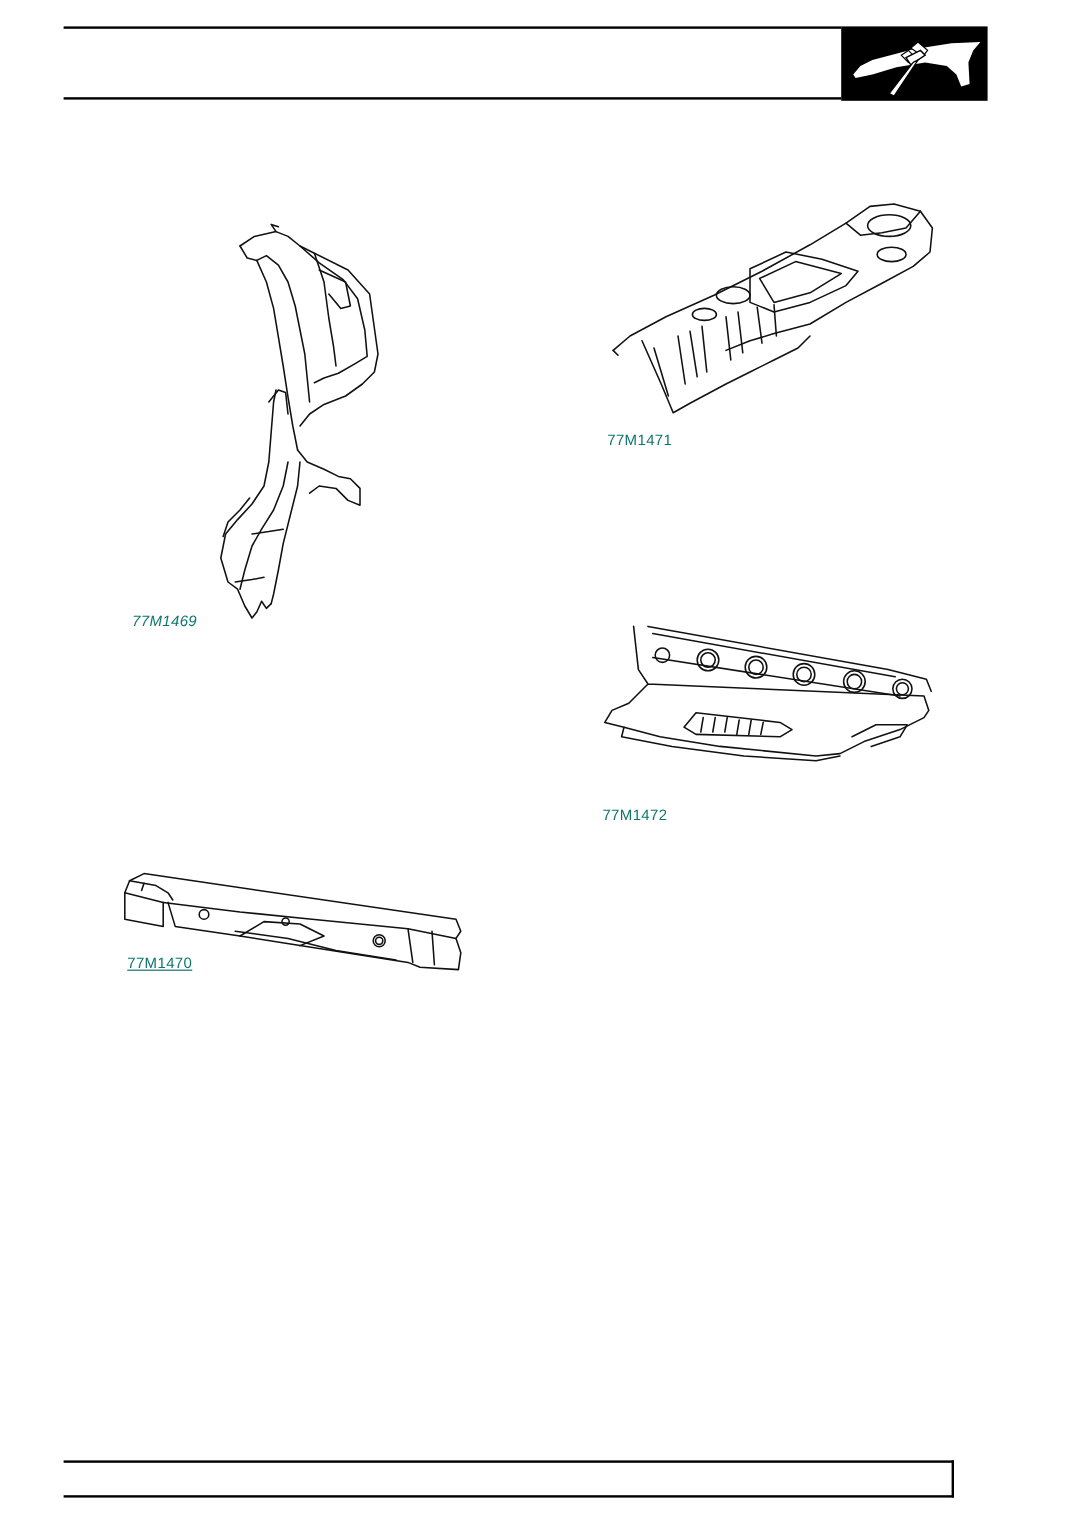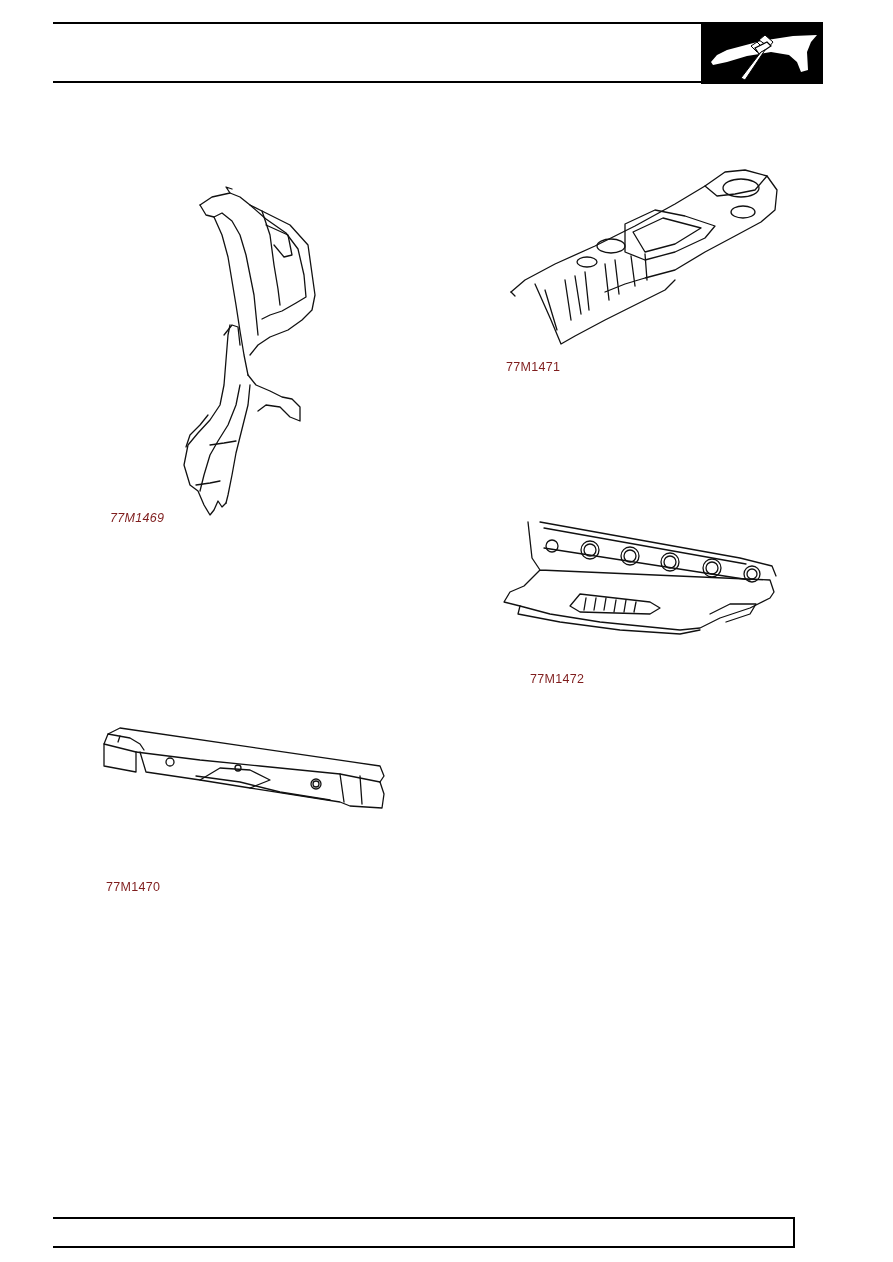--- a/index.html
+++ b/index.html
@@ -1,21 +1,21 @@
 <!DOCTYPE html>
 <html><head>
 <meta charset="utf-8">
 <style>
   html, body { margin: 0; padding: 0; background: #ffffff; }
   body { width: 893px; height: 1262px; position: relative; overflow: hidden; font-family: "Liberation Sans", sans-serif; }
   .abs { position: absolute; }
   .hline { position: absolute; background: #000; }
   .vline { position: absolute; background: #000; }
   .icon-box { position: absolute; left: 701px; top: 22px; width: 122px; height: 62px; background: #000; }
-  .caption { position: absolute; font-size: 12.5px; color: #7f1d1d; letter-spacing: 0.3px; font-family: "Liberation Sans", sans-serif; }
+  .caption { position: absolute; font-size: 12.5px; color: #0f766e; letter-spacing: 0.3px; font-family: "Liberation Sans", sans-serif; }
   svg.drawing { position: absolute; overflow: visible; }
   svg.drawing * { fill: none; stroke: #111; stroke-width: 1.3; stroke-linejoin: round; stroke-linecap: round; }
 </style>
 </head>
 <body>
 
 <div class="hline" style="left:53px; top:22px; width:648px; height:2px;"></div>
 <div class="hline" style="left:53px; top:81px; width:648px; height:2px;"></div>
 
 <div class="icon-box">
@@ -83,36 +83,36 @@
     <circle cx="170" cy="44" r="6"></circle>
   <circle cx="212" cy="50" r="9"></circle>
     <circle cx="212" cy="50" r="6"></circle>
   <circle cx="252" cy="56" r="8"></circle>
     <circle cx="252" cy="56" r="5"></circle>
   <path d="M70 88 L80 76 L150 84 L160 90 L150 96 L80 94 Z"></path>
   <path d="M86 80 L84 92 M96 80 L94 92 M106 80 L104 92 M116 82 L114 94 M126 82 L124 94 M136 84 L134 94"></path>
   <path d="M210 96 L230 86 L256 86 L250 96 L226 104"></path>
   <path d="M20 88 L18 96 L60 104 L120 112 L180 116 L200 112"></path>
 </svg>
-<div class="caption" style="left:502px; top:672px;margin-left:28px;">77M1472</div>
+<div class="caption" style="left:502px; top:672px;">77M1472</div>
 
 <svg class="drawing" style="left:100px; top:722px;" width="290" height="90" viewBox="0 0 290 90">
   <path d="M8 12 L20 6 L280 44 L284 54 L280 60"></path>
   <path d="M4 22 L8 12 L30 16 L40 22 L44 28"></path>
   <path d="M4 22 L4 44 L36 50 L36 30 L4 22"></path>
   <path d="M36 30 L100 38 L160 44 L240 52 L280 60"></path>
   <path d="M40 30 L46 50 L100 58 L150 66 L240 80 L250 84 L282 86 L284 72 L280 60"></path>
   <path d="M100 58 L120 46 L150 48 L170 58 L150 66"></path>
   <path d="M96 54 L140 60 L180 70 L230 78"></path>
   <circle cx="70" cy="40" r="4"></circle>
   <circle cx="138" cy="46" r="3"></circle>
   <circle cx="216" cy="62" r="5"></circle>
     <circle cx="216" cy="62" r="3"></circle>
   <path d="M240 52 L244 80"></path>
   <path d="M260 54 L262 82"></path>
   <path d="M20 14 L18 20"></path>
 </svg>
-<div class="caption" style="left:106px; top:880px;">77M1470</div>
+<div class="caption" style="left:106px; top:796px;text-decoration:underline;">77M1470</div>
 
 <div class="hline" style="left:53px; top:1217px; width:742px; height:2px;"></div>
 <div class="hline" style="left:53px; top:1246px; width:742px; height:2px;"></div>
 <div class="vline" style="left:793px; top:1217px; width:2px; height:31px;"></div>
 <div class="abs" style="left:60px; top:1224px; font-size:11px;"></div>
 
 </body></html>

